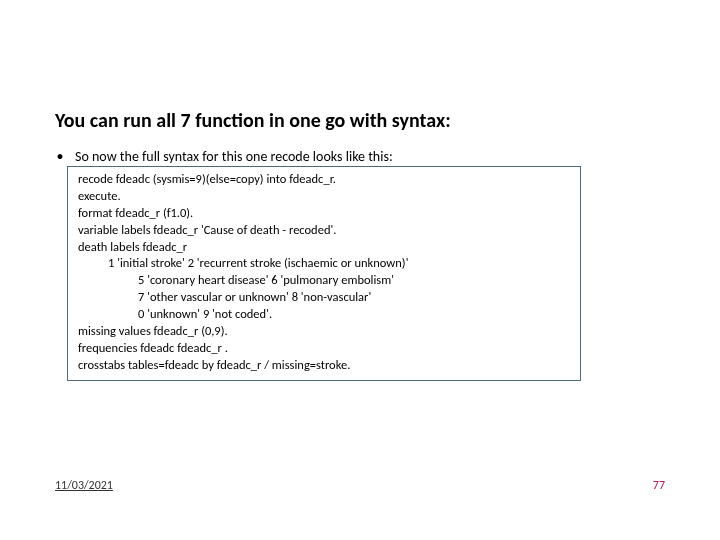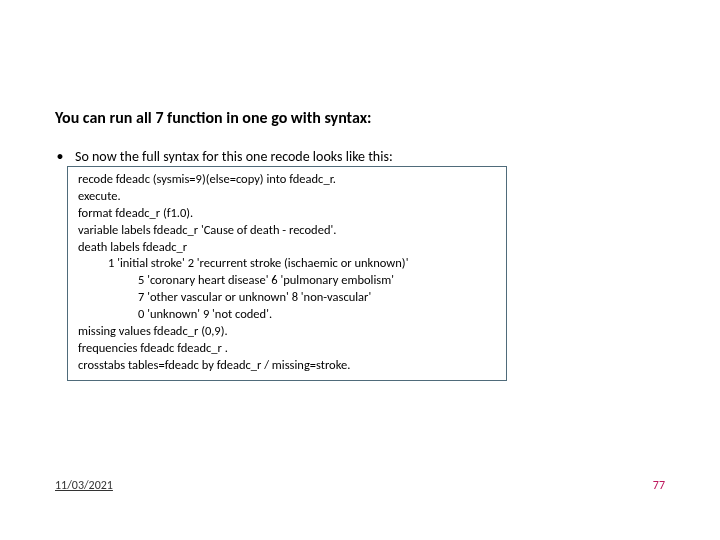--- a/index.html
+++ b/index.html
@@ -1,21 +1,21 @@
 <!DOCTYPE html>
 <html><head>
 <meta charset="utf-8">
 <style>
   * { margin: 0; padding: 0; box-sizing: border-box; }
   html, body { width: 720px; height: 540px; background: #fff; font-family: Calibri, Arial, sans-serif; color: #000; }
   .slide { position: relative; width: 720px; height: 540px; padding: 0; }
-  .title { position: absolute; left: 55px; top: 108px; font-size: 16px; font-weight: 700; }
+  .title { position: absolute; left: 55px; top: 108px; font-size: 20px; font-weight: 700; }
   .bullet-row { position: absolute; left: 55px; top: 148px; font-size: 14px; display: flex; gap: 10px; }
   .bullet-dot { display: inline-block; width: 10px; text-align: center; }
-  .code-box { position: absolute; left: 67px; top: 166px; width: 440px; border: 1.5px solid #4f6b7a; padding: 4px 10px 6px 10px; }
+  .code-box { position: absolute; left: 67px; top: 166px; width: 514px; border: 1.5px solid #4f6b7a; padding: 4px 10px 6px 10px; }
   .code-line { font-size: 12.5px; line-height: 1.35; white-space: pre; }
   .ind1 { padding-left: 0; }
   .ind2 { padding-left: 30px; }
   .ind3 { padding-left: 60px; }
   .footer-date { position: absolute; left: 55px; bottom: 48px; font-size: 12px; color: #333; text-decoration: underline; text-align: center; }
   .footer-page { position: absolute; right: 55px; bottom: 48px; font-size: 12px; color: #be185d; }
 </style>
 </head>
 <body>
 

